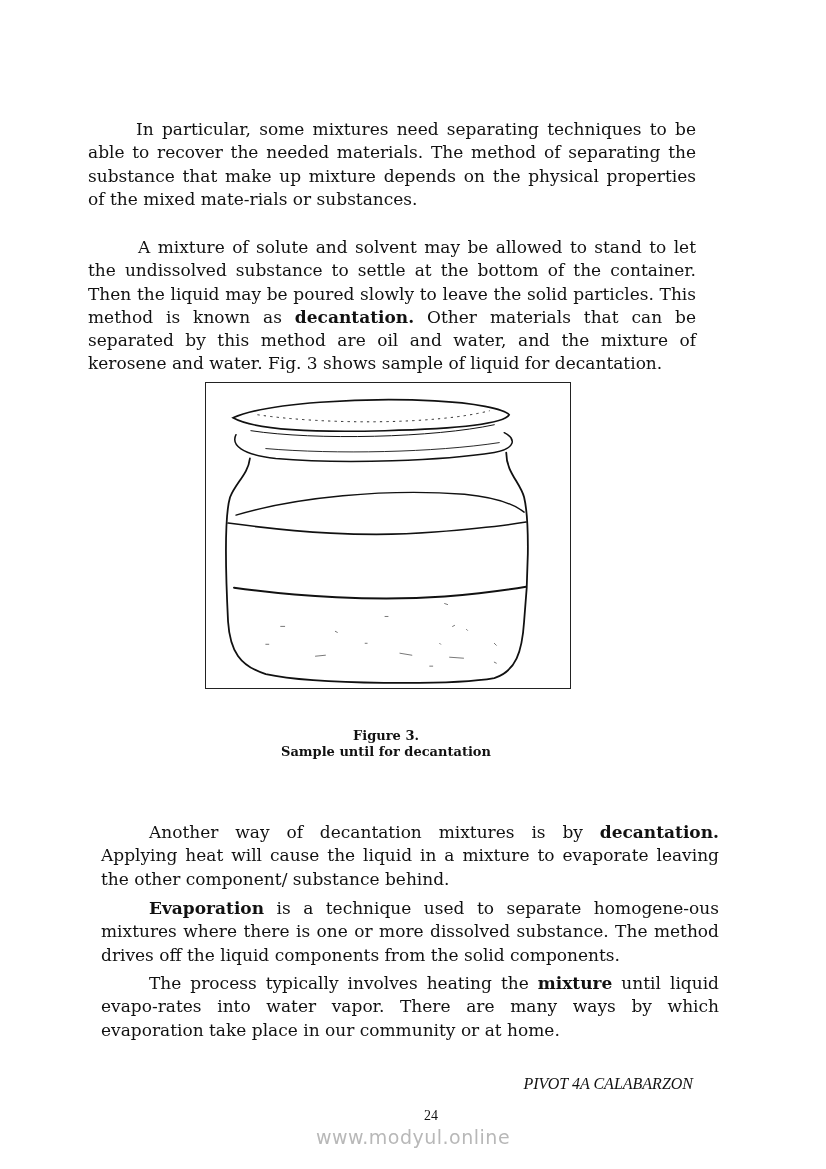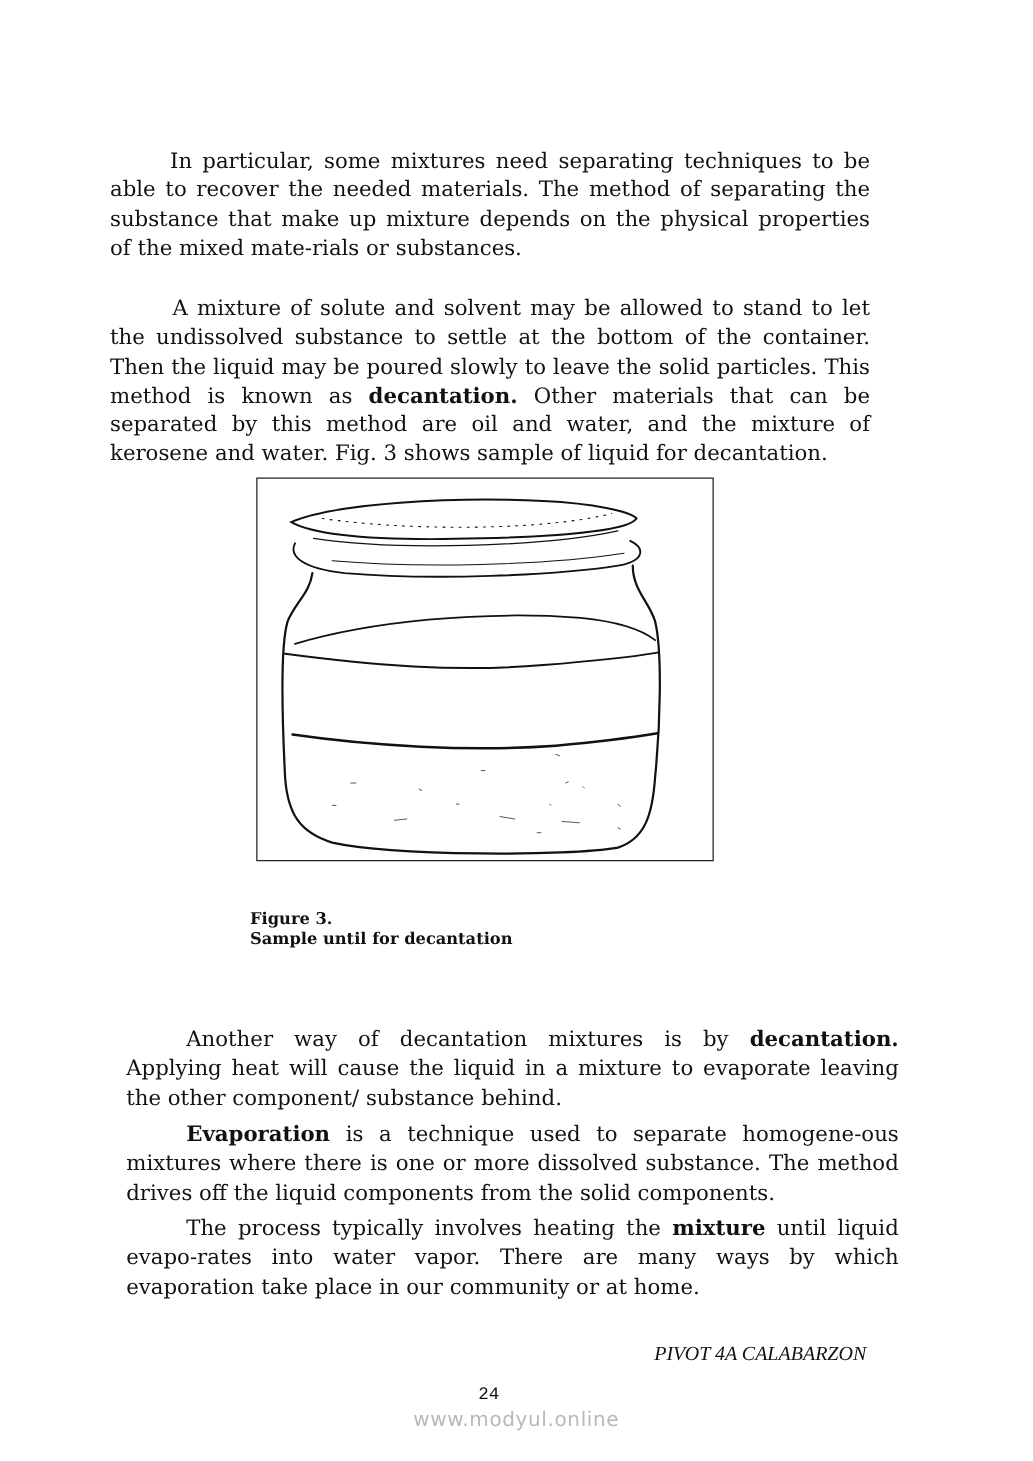--- a/index.html
+++ b/index.html
@@ -11,30 +11,30 @@
   .para.p2 .indent { width: 50px; }
   .para b { font-weight: bold; }
   #p1 { left: 88px; top: 118px; width: 608px; }
   #p2 { left: 88px; top: 219px; width: 608px; margin-top: 17px; }
   #p3 { left: 101px; top: 821px; width: 618px; }
   #p4 { left: 101px; top: 897px; width: 618px; }
   #p5 { left: 101px; top: 972px; width: 618px; }
   .figure-box { position: absolute; left: 205px; top: 382px; width: 366px; height: 307px;
                 border: 1.5px solid #222; box-sizing: border-box; background: #fff; }
   .figure-box svg { width: 100%; height: 100%; display: block; }
-  .caption { position: absolute; left: 200px; width: 372px; 
+  .caption { position: absolute; left: 200px; width: 372px; text-align: center;
              font-family: "DejaVu Serif", serif; font-weight: bold; font-size: 13px; line-height: 17px; }
   #cap1 { top: 727px; }
   #cap2 { top: 743px; }
   .footer-credit { position: absolute; right: 133px; top: 1075px; font-style: italic;
                    font-family: "Liberation Serif", serif; font-size: 16px; }
   .page-number { position: absolute; left: 0; width: 782px; text-align: center; top: 1108px;
-                 font-family: Liberation Mono, monospace; font-size: 14px; }
+                 font-family: Liberation Serif, serif; font-size: 14px; padding-left: 40px; }
   .watermark { position: absolute; left: 0; width: 826px; text-align: center; top: 1126px;
-               font-family: "DejaVu Sans", sans-serif; font-size: 16px; color: #b8b8b8; letter-spacing: 0.5px; }
+               font-family: "DejaVu Sans", sans-serif; font-size: 19px; color: #b8b8b8; letter-spacing: 0.5px; }
 </style>
 </head>
 <body>
 
 <div class="para" id="p1"><span class="indent"></span><span>In particular, some mixtures need separating techniques to be able to recover the needed materials.  The method of separating the substance that make up mixture depends on the physical properties of the mixed mate-rials or substances.</span></div>
 
 <div class="para p2" id="p2"><span class="indent"></span><span>A mixture of solute and solvent may be allowed to stand to let  the  undissolved substance to settle at the bottom of the container. Then the liquid may be  poured slowly to leave the solid particles. This method is known as </span><b>decantation.</b><span>  Other materials that can be separated by this method are oil and water, and the mixture of kerosene and water. Fig. 3 shows sample of liquid for decantation.</span></div>
 
 <div class="figure-box">
   <svg viewBox="0 0 366 307" fill="none" stroke="#111" stroke-linecap="round">

